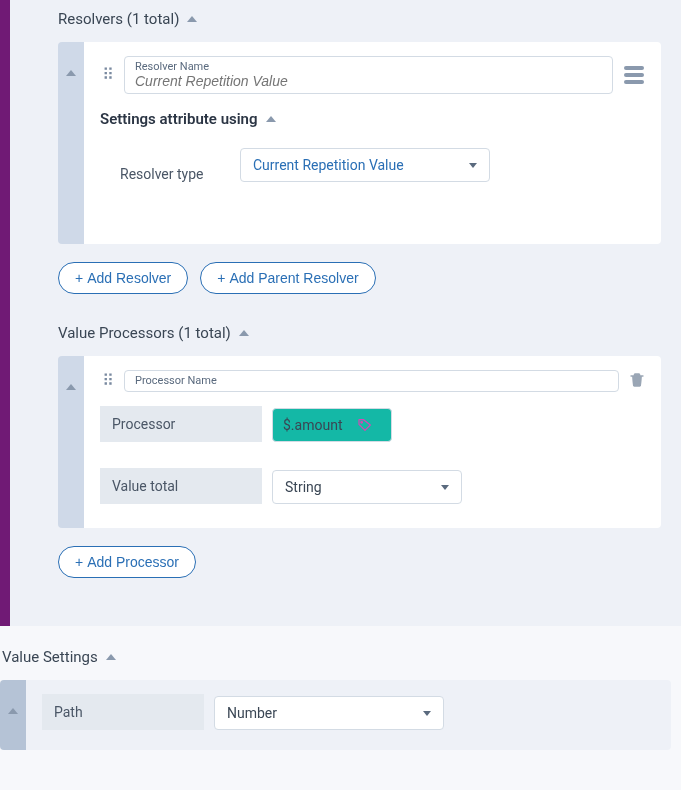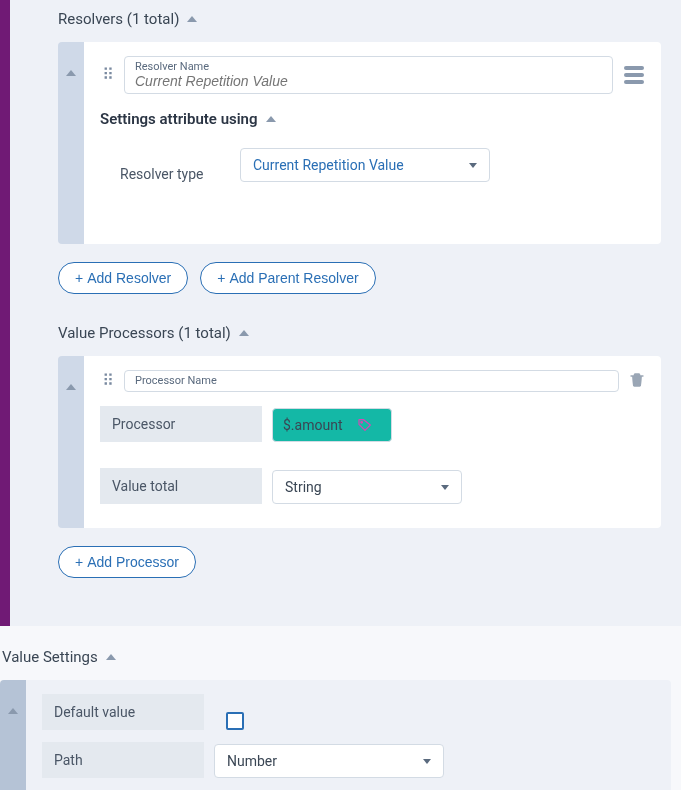--- a/index.html
+++ b/index.html
@@ -331,24 +331,20 @@
   <div class="section-header-root">
     <span>Value Settings</span>
     <span class="caret-up"></span>
   </div>
 
   <div class="card-wrap-settings">
     <div class="collapse-gutter light">
       <span class="caret-up"></span>
     </div>
     <div class="card settings">
-      <div class="form-row">
-        <div class="form-label-box">Default value</div>
-        <div class="checkbox"></div>
-      </div>
       <div class="form-row" style="margin-bottom:0;">
         <div class="form-label-box">Path</div>
         <div class="select-box dark-text" style="min-width:230px;">
           <span>Number</span>
           <span class="caret-down-sm"></span>
         </div>
       </div>
     </div>
   </div>
 </div>

